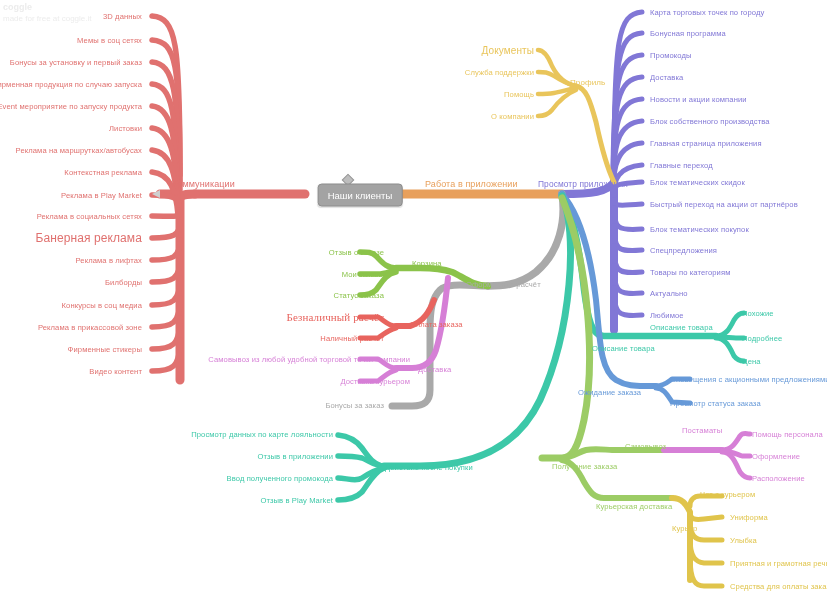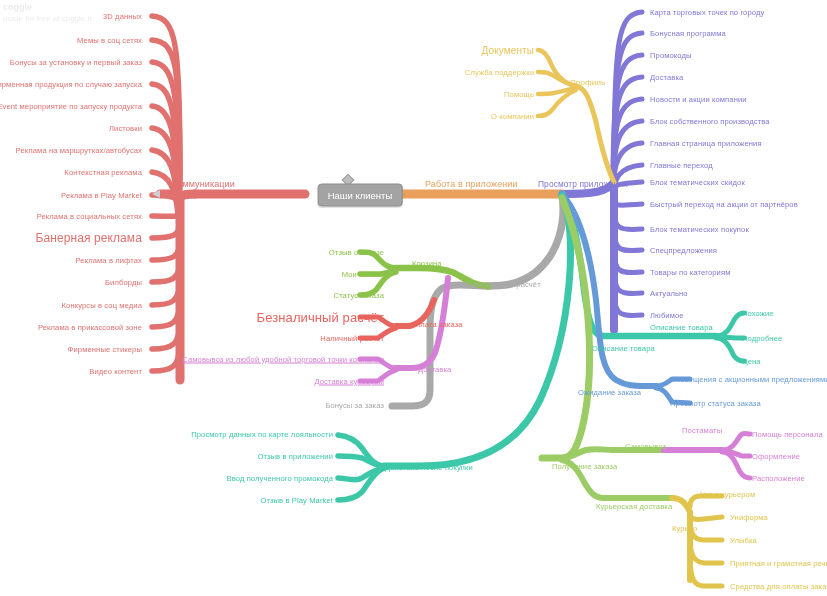--- a/index.html
+++ b/index.html
@@ -2,21 +2,21 @@
 <html><head>
 <meta charset="utf-8">
 <style>
   html,body{margin:0;padding:0;background:#ffffff;}
   body{font-family:"Liberation Sans","DejaVu Sans",sans-serif;}
   #canvas{position:relative;width:827px;height:596px;background:#fff;overflow:hidden;}
   #wires{position:absolute;left:0;top:0;width:827px;height:596px;}
   .lbl{position:absolute;font-size:7.6px;line-height:9px;white-space:nowrap;letter-spacing:0.1px;}
   .lbl.r{transform:translate(-100%,-50%);}
   .lbl.l{transform:translate(0,-50%);}
-  .lnk{text-decoration:underline;}
+  .lnk{margin-left:26px;}
   #watermark{position:absolute;left:3px;top:2px;color:#ececec;font-size:8px;line-height:11px;}
   #watermark .big{font-size:9px;font-weight:bold;}
   #root{position:absolute;box-sizing:border-box;background:#a3a3a3;border:1px solid #8d8d8d;border-radius:4px;
         color:#fff;font-size:9.5px;padding:5px 9px;white-space:nowrap;transform:translate(-50%,-50%);
         box-shadow:0 1px 1px rgba(0,0,0,.12);}
   #root-handle{position:absolute;width:7px;height:7px;background:#bdbdbd;border:1px solid #9a9a9a;
         transform:translate(-50%,-50%) rotate(45deg);}
 </style>
 </head>
 <body>
@@ -209,21 +209,21 @@
       <div class="lbl l" style="left: 578px; top: 392px; color: rgb(102, 153, 216); font-size: 7.6px;">Ожидание заказа</div>
       <div class="lbl l" style="left: 670px; top: 379px; color: rgb(102, 153, 216); font-size: 7.6px;">Оповещения с акционными предложениями</div>
       <div class="lbl l" style="left: 670px; top: 403px; color: rgb(102, 153, 216); font-size: 7.6px;">Просмотр статуса заказа</div>
       <div class="lbl l" style="left: 412px; top: 263px; color: rgb(139, 195, 74); font-size: 7.6px;">Корзина</div>
       <div class="lbl r" style="left: 384px; top: 252px; color: rgb(139, 195, 74); font-size: 7.6px;">Отзыв о заказе</div>
       <div class="lbl r" style="left: 384px; top: 274px; color: rgb(139, 195, 74); font-size: 7.6px;">Мои заказы</div>
       <div class="lbl r" style="left: 384px; top: 295px; color: rgb(139, 195, 74); font-size: 7.6px;">Статус заказа</div>
       <div class="lbl l" style="left: 466px; top: 284px; color: rgb(169, 169, 169); font-size: 7.6px;">Оформление расчёт</div>
       <div class="lbl r" style="left: 384px; top: 405px; color: rgb(169, 169, 169); font-size: 7.6px;">Бонусы за заказ</div>
       <div class="lbl l" style="left: 410px; top: 324px; color: rgb(232, 100, 94); font-size: 7.6px;">Оплата заказа</div>
-      <div class="lbl r" style="left: 384px; top: 317px; color: rgb(232, 100, 94); font-size: 13px;">Безналичный расчёт</div>
+      <div class="lbl r" style="left: 384px; top: 317px; color: rgb(232, 100, 94); font-size: 11px; font-family: Liberation Serif, serif;">Безналичный расчёт</div>
       <div class="lbl r" style="left: 384px; top: 338px; color: rgb(232, 100, 94); font-size: 7.6px;">Наличный расчёт</div>
       <div class="lbl l" style="left: 418px; top: 369px; color: rgb(214, 127, 214); font-size: 7.6px;">Доставка</div>
       <div class="lbl r lnk" style="left: 384px; top: 359px; color: rgb(214, 127, 214); font-size: 7.6px;">Самовывоз из любой удобной торговой точки компании</div>
       <div class="lbl r lnk" style="left: 384px; top: 381px; color: rgb(214, 127, 214); font-size: 7.6px;">Доставка курьером</div>
       <div class="lbl l" style="left: 385px; top: 467px; color: rgb(60, 200, 168); font-size: 7.6px;">Действие после покупки</div>
       <div class="lbl r" style="left: 333px; top: 434px; color: rgb(60, 200, 168); font-size: 7.6px; padding-left: 32px;">Просмотр данных по карте лояльности</div>
       <div class="lbl r" style="left: 333px; top: 456px; color: rgb(60, 200, 168); font-size: 7.6px;">Отзыв в приложении</div>
       <div class="lbl r" style="left: 333px; top: 478px; color: rgb(60, 200, 168); font-size: 7.6px;">Ввод полученного промокода</div>
       <div class="lbl r" style="left: 333px; top: 500px; color: rgb(60, 200, 168); font-size: 7.6px;">Отзыв в Play Market</div>
       <div class="lbl l" style="left: 552px; top: 466px; color: rgb(156, 204, 101); font-size: 7.6px;">Получение заказа</div>

